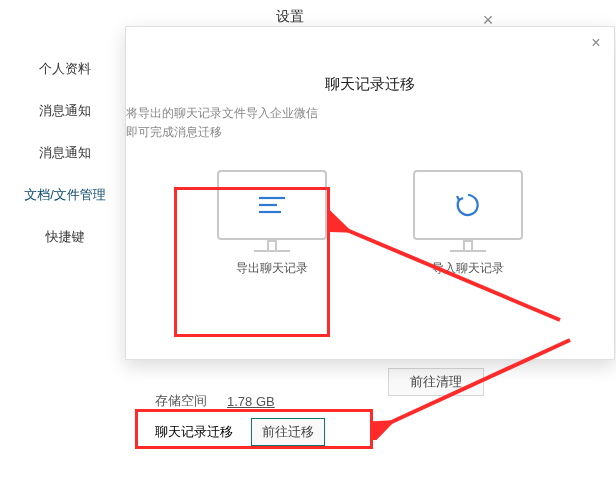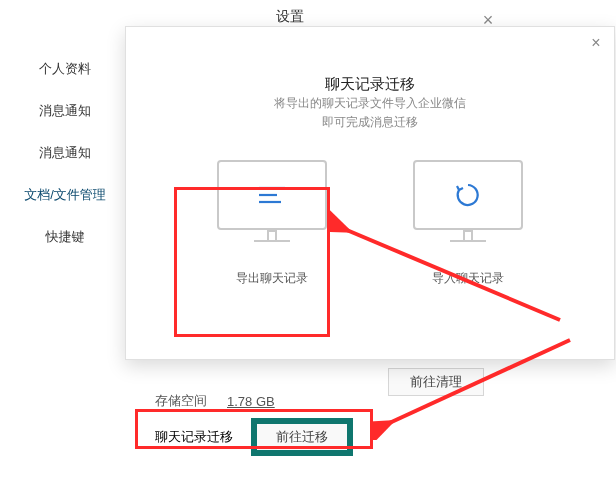--- a/index.html
+++ b/index.html
@@ -82,22 +82,22 @@
 
 .migrate-row {
   position: absolute;
   top: 418px;
   left: 155px;
   display: flex;
   align-items: center;
   gap: 18px;
 }
 .migrate-row .btn-ghost {
-  border: 6px solid #0f766e;
-  padding: 4px 19px;
+  border: 1px solid #0f766e;
+  padding: 4px 10px;
   color: #444;
   background: #f9f9f9;
   cursor: pointer;
 }
 
 .red-box-bottom {
   position: absolute;
   top: 409px;
   left: 135px;
   width: 238px;
@@ -130,23 +130,24 @@
   justify-content: center;
   cursor: pointer;
 }
 .modal-title {
   text-align: center;
   font-size: 15px;
   color: #222;
   margin-top: 48px;
 }
 .modal-sub {
-  text-align: center;
+  text-align: left;
   font-size: 12px;
   color: #888;
+  margin-top: 10px;
   line-height: 1.6;
 }
 .options {
   display: flex;
   justify-content: center;
   gap: 86px;
   margin-top: 28px;
 }
 .option {
   text-align: center;
@@ -175,21 +176,21 @@
   width: 36px;
   height: 2px;
   background: #c9c9c9;
   margin: 0 auto;
 }
 .monitor-wrap {
   display: inline-block;
 }
 .lines-icon svg, .circle-icon svg { display: block; }
 .option-label {
-  margin-top: 28px;
+  margin-top: 8px;
   color: #555;
   font-size: 12px;
 }
 
 
 .red-box-export {
   position: absolute;
   top: 160px;
   left: 48px;
   width: 156px;

